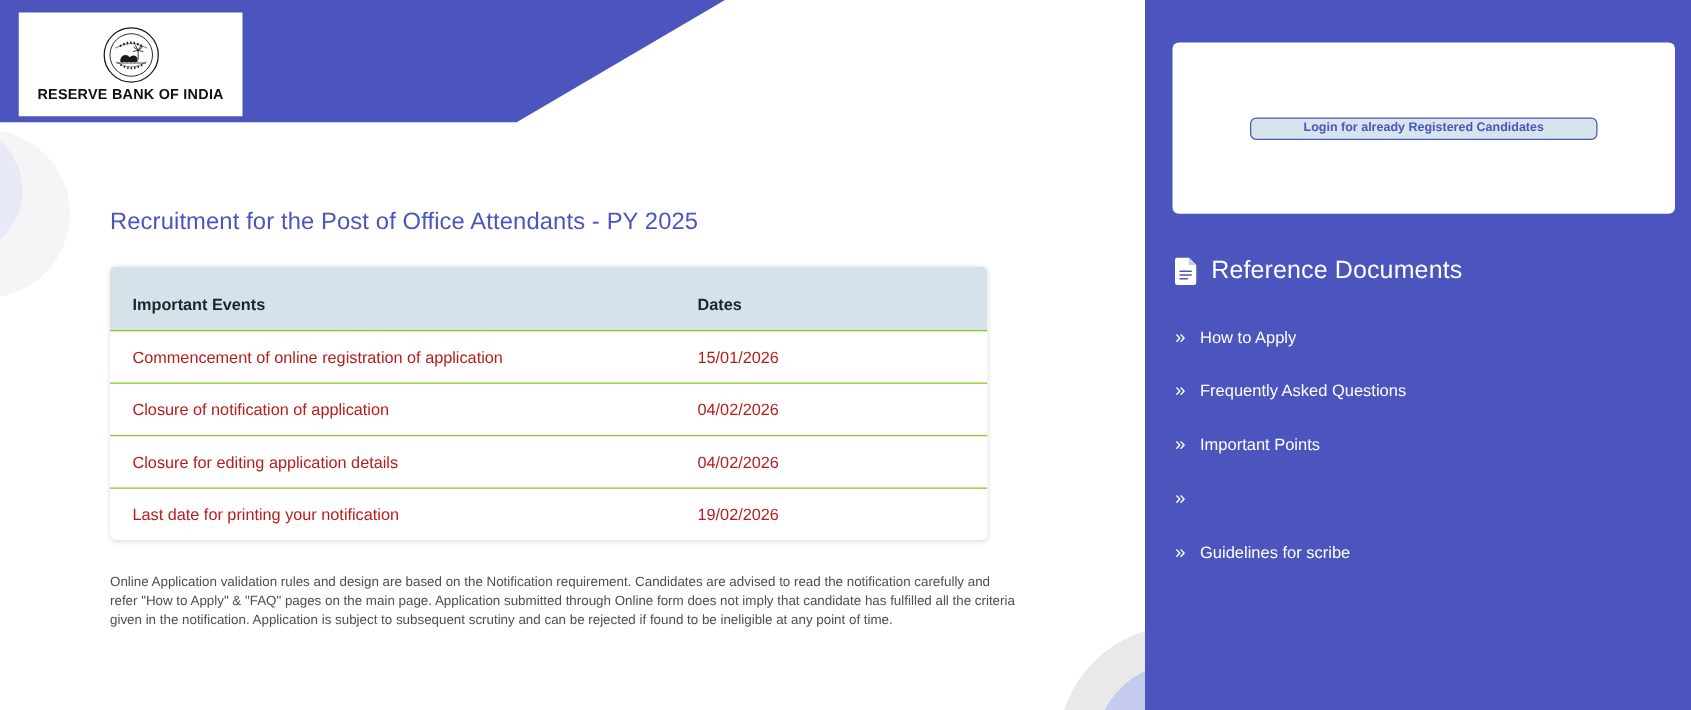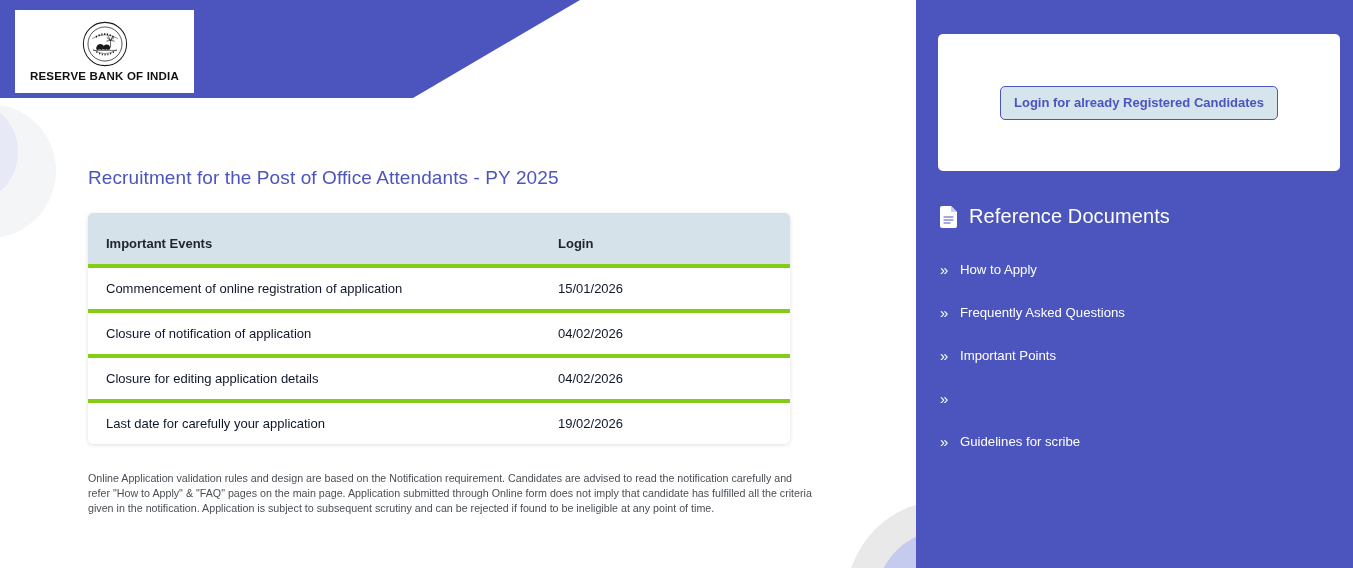--- a/index.html
+++ b/index.html
@@ -110,27 +110,27 @@
     font-family: "Liberation Sans", sans-serif;
     font-size: 12.6px;
     font-weight: bold;
     cursor: pointer;
     display: flex;
     align-items: center;
     justify-content: center;
   }
 
   .btn-login {
-    width: 278px; height: 34px;
+    width: 278px; height: 18px;
     background: #d6e4ec;
     color: #4c54be;
     border: 1px solid #4c54be;
     border-radius: 5px;
     font-family: "Liberation Sans", sans-serif;
-    font-size: 13px;
+    font-size: 10px;
     font-weight: bold;
     cursor: pointer;
     display: flex;
     align-items: center;
     justify-content: center;
   }
 
   .ref-head {
     position: absolute;
     left: 24px; top: 205px;
@@ -204,25 +204,25 @@
     background: #d6e2ea;
     color: #20262c;
     font-size: 13px;
     font-weight: bold;
     text-align: left;
     padding: 23px 0 13px 18px;
     height: 37px;
   }
 
   .events-table td {
-    color: #0f172a;
+    color: #b91c1c;
     font-size: 13px;
     padding: 13px 0 13px 18px;
     height: 39px;
-    border-top: 4px solid #84cc16;
+    border-top: 1px solid #84cc16;
   }
 
   .col-event { width: 452px; }
   .col-date  { width: 250px; }
 
   .disclaimer {
     margin-top: 27px;
     width: 727px;
     color: #4a4f55;
     font-size: 10.7px;
@@ -284,38 +284,38 @@
     <h1 class="page-title">Recruitment for the Post of Office Attendants - PY 2025</h1>
 
     <table class="events-table">
       <colgroup>
           <col class="col-event">
           <col class="col-date">
         </colgroup>
       <thead>
         <tr>
           <th>Important Events</th>
-          <th>Login</th>
+          <th>Dates</th>
         </tr>
       </thead>
       <tbody>
         <tr>
           <td>Commencement of online registration of application</td>
           <td>15/01/2026</td>
         </tr>
         <tr>
           <td>Closure of notification of application</td>
           <td>04/02/2026</td>
         </tr>
         <tr>
           <td>Closure for editing application details</td>
           <td>04/02/2026</td>
         </tr>
         <tr>
-          <td>Last date for carefully your application</td>
+          <td>Last date for printing your notification</td>
           <td>19/02/2026</td>
         </tr>
       </tbody>
     </table>
 
     <p class="disclaimer">Online Application validation rules and design are based on the Notification requirement. Candidates are advised to read the notification carefully and refer "How to Apply" &amp; "FAQ" pages on the main page. Application submitted through Online form does not imply that candidate has fulfilled all the criteria given in the notification. Application is subject to subsequent scrutiny and can be rejected if found to be ineligible at any point of time.</p>
 
   </div>
 
   <div class="side-panel">

